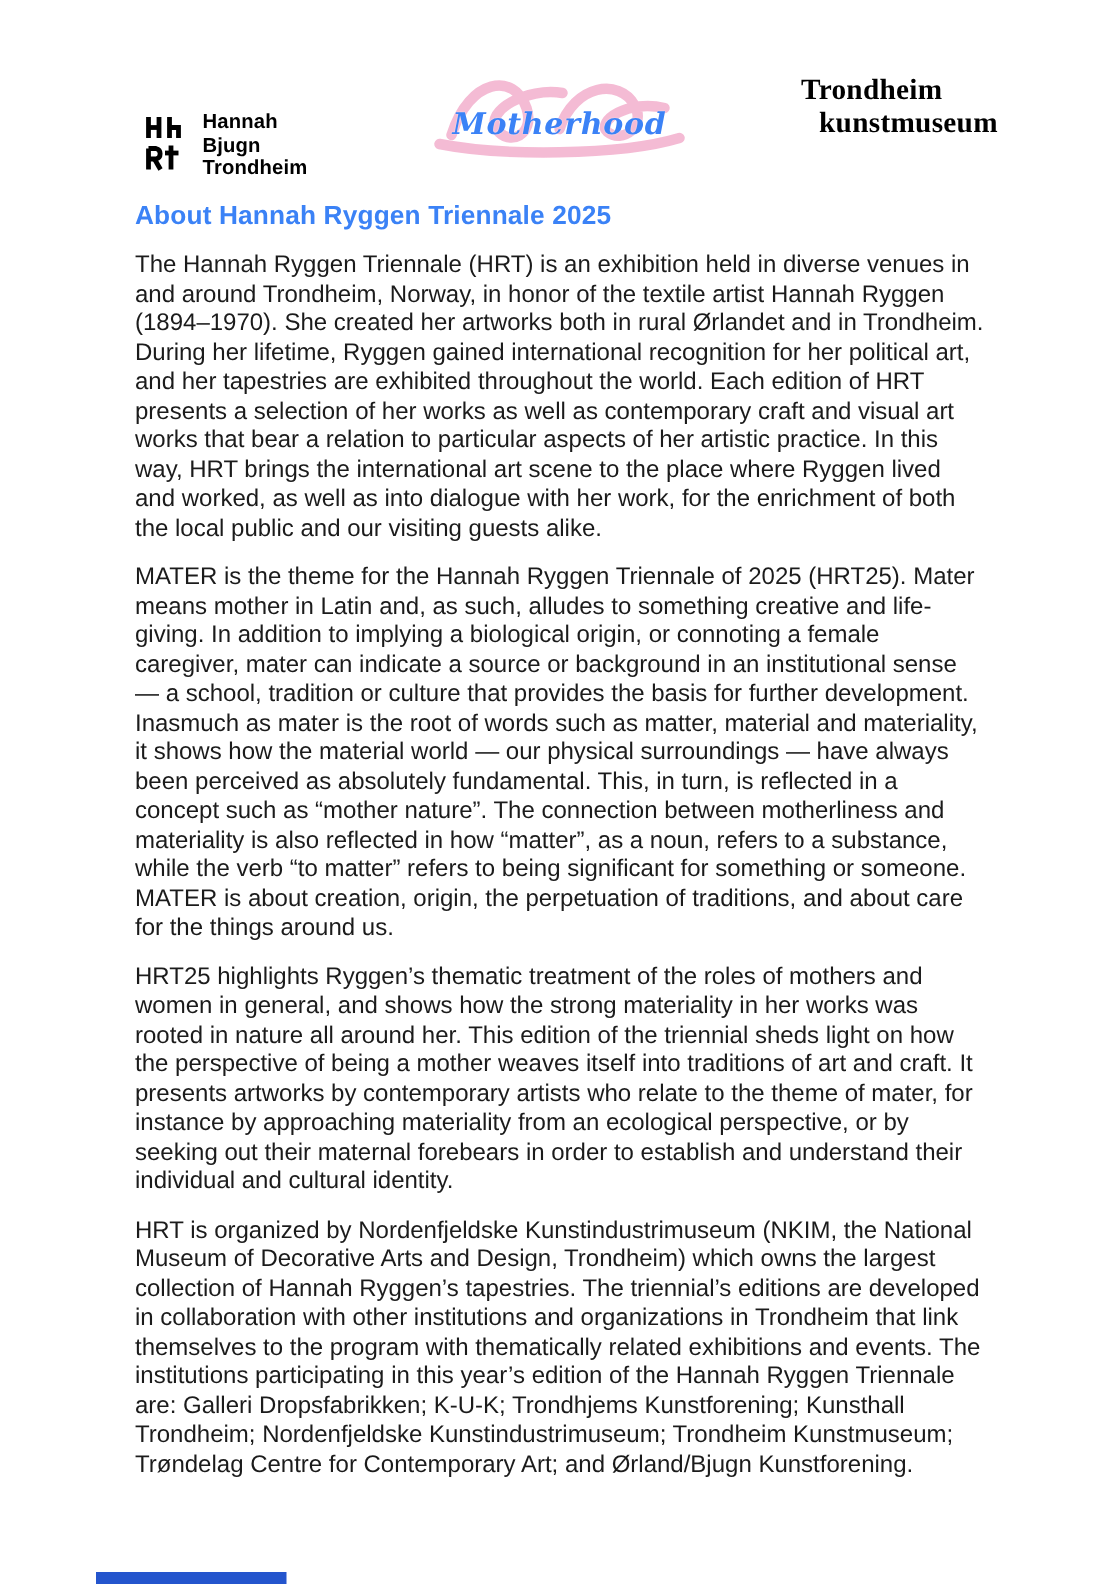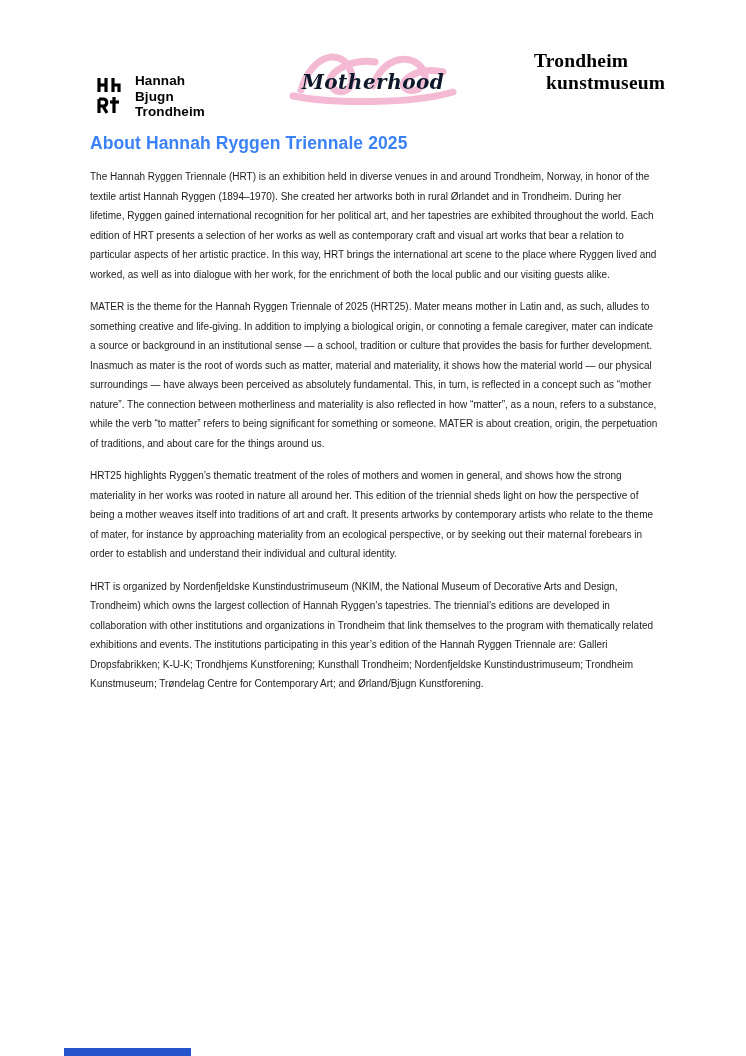--- a/index.html
+++ b/index.html
@@ -47,21 +47,21 @@
 
   
   .content{
     position:absolute;left:90px;top:133px;width:568px;
   }
   .article-title{
     font-size:17.5px;font-weight:700;color:#3b82f6;
     margin:0 0 13px 0;letter-spacing:.1px;
   }
   .body-para{
-    font-size:10px;line-height:19.5px;
+    font-size:16px;line-height:19.5px;
     margin:0 0 13px 0;
     color:#1b1b1b;
   }
   .body-para .italic{}
 
   
   .footer-bar{
     position:absolute;left:64px;bottom:0;width:127px;height:8px;
     background:#2455cd;
   }
@@ -98,21 +98,21 @@
   </div>
 
   <div class="logo-mother">
     <svg class="mother-flourish" viewBox="0 0 200 60" aria-hidden="true">
       <g fill="none" stroke="#f3afcd" stroke-width="7" stroke-linecap="round" opacity="0.85">
         <path d="M28 44 C 40 6, 70 2, 78 26 C 84 44, 66 52, 58 40 C 50 28, 78 12, 102 16"></path>
         <path d="M100 40 C 110 10, 140 6, 150 24 C 158 38, 142 50, 132 42 C 124 35, 146 20, 170 26"></path>
         <path d="M20 50 C 60 58, 140 58, 180 46"></path>
       </g>
     </svg>
-    <div class="mother-word" style="color: #0f172a; text-align: center;">Motherhood</div>
+    <div class="mother-word" style="color: #3b82f6; text-align: center;">Motherhood</div>
   </div>
 
   <div class="logo-tkm">
     <div>Trondheim</div>
     <div class="tkm-line2">kunstmuseum</div>
   </div>
 
   <div class="content">
     <h1 class="article-title">About Hannah Ryggen Triennale 2025</h1>
     <div>

